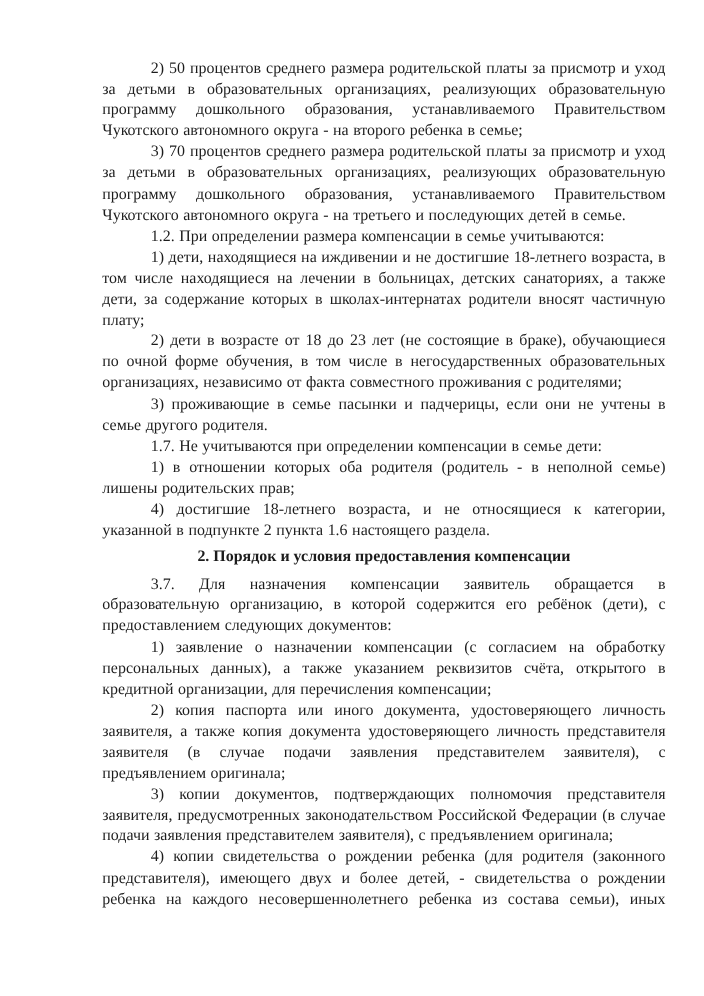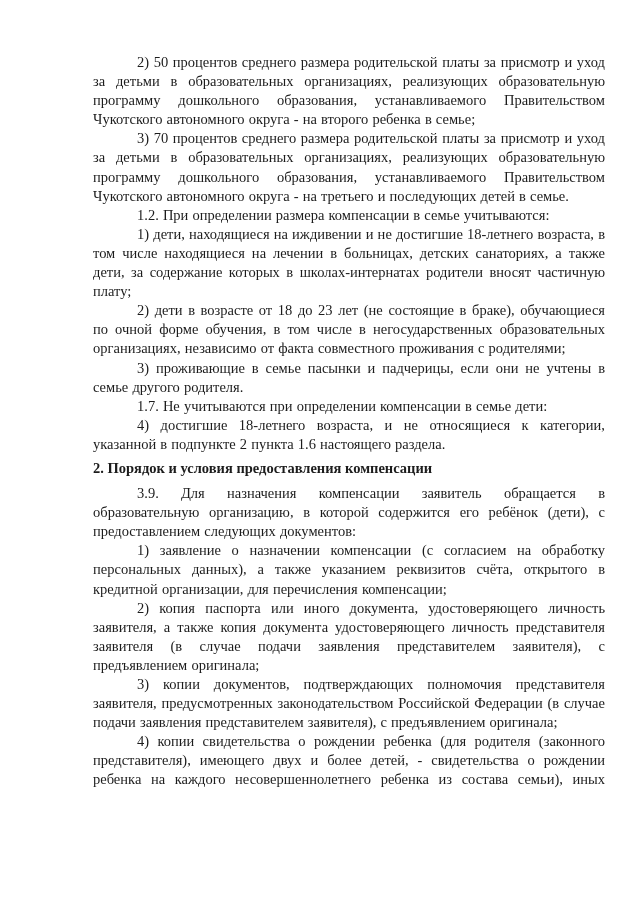--- a/index.html
+++ b/index.html
@@ -30,35 +30,37 @@
     word-spacing: 0.5px;
   }
   .p.cut {
     
     text-align-last: justify;
   }
   .h {
     font-size: 14.5px;
     line-height: 19.1px;
     font-weight: bold;
+    text-align: center;
     text-indent: 0;
     margin: 5px 0 6px 0;
   }
 </style>
 </head>
 <body>
 
 <div class="page">
   <p class="p">2) 50 процентов среднего размера родительской платы за присмотр и уход за детьми в образовательных организациях, реализующих образовательную программу дошкольного образования, устанавливаемого Правительством Чукотского автономного округа - на второго ребенка в семье;</p>
   <p class="p">3) 70 процентов среднего размера родительской платы за присмотр и уход за детьми в образовательных организациях, реализующих образовательную программу дошкольного образования, устанавливаемого Правительством Чукотского автономного округа - на третьего и последующих детей в семье.</p>
   <p class="p">1.2. При определении размера компенсации в семье учитываются:</p>
   <p class="p">1) дети, находящиеся на иждивении и не достигшие 18-летнего возраста, в том числе находящиеся на лечении в больницах, детских санаториях, а также дети, за содержание которых в школах-интернатах родители вносят частичную плату;</p>
   <p class="p">2) дети в возрасте от 18 до 23 лет (не состоящие в браке), обучающиеся по очной форме обучения, в том числе в негосударственных образовательных организациях, независимо от факта совместного проживания с родителями;</p>
   <p class="p">3) проживающие в семье пасынки и падчерицы, если они не учтены в семье другого родителя.</p>
   <p class="p">1.7. Не учитываются при определении компенсации в семье дети:</p>
+  <p class="p">1) в отношении которых оба родителя (родитель - в неполной семье) лишены родительских прав;</p>
   <p class="p">4) достигшие 18-летнего возраста, и не относящиеся к категории, указанной в подпункте 2 пункта 1.6 настоящего раздела.</p>
   <p class="h">2. Порядок и условия предоставления компенсации</p>
-  <p class="p">3.9. Для назначения компенсации заявитель обращается в образовательную организацию, в которой содержится его ребёнок (дети), с предоставлением следующих документов:</p>
+  <p class="p">3.7. Для назначения компенсации заявитель обращается в образовательную организацию, в которой содержится его ребёнок (дети), с предоставлением следующих документов:</p>
   <p class="p">1) заявление о назначении компенсации (с согласием на обработку персональных данных), а также указанием реквизитов счёта, открытого в кредитной организации, для перечисления компенсации;</p>
   <p class="p">2) копия паспорта или иного документа, удостоверяющего личность заявителя, а также копия документа удостоверяющего личность представителя заявителя (в случае подачи заявления представителем заявителя), с предъявлением оригинала;</p>
   <p class="p">3) копии документов, подтверждающих полномочия представителя заявителя, предусмотренных законодательством Российской Федерации (в случае подачи заявления представителем заявителя), с предъявлением оригинала;</p>
   <p class="p cut">4) копии свидетельства о рождении ребенка (для родителя (законного представителя), имеющего двух и более детей, - свидетельства о рождении ребенка на каждого несовершеннолетнего ребенка из состава семьи), иных</p>
 </div>
 
 </body></html>

